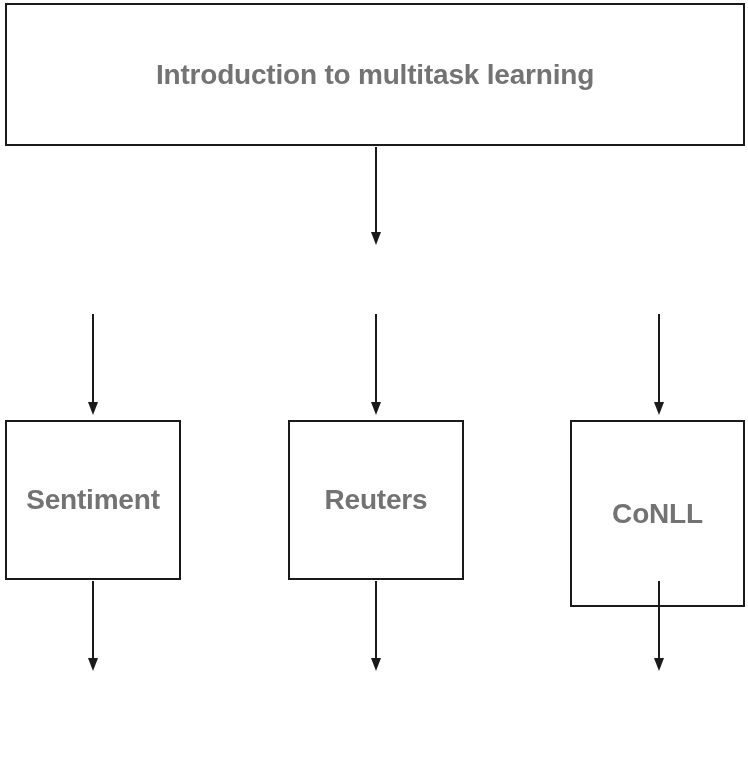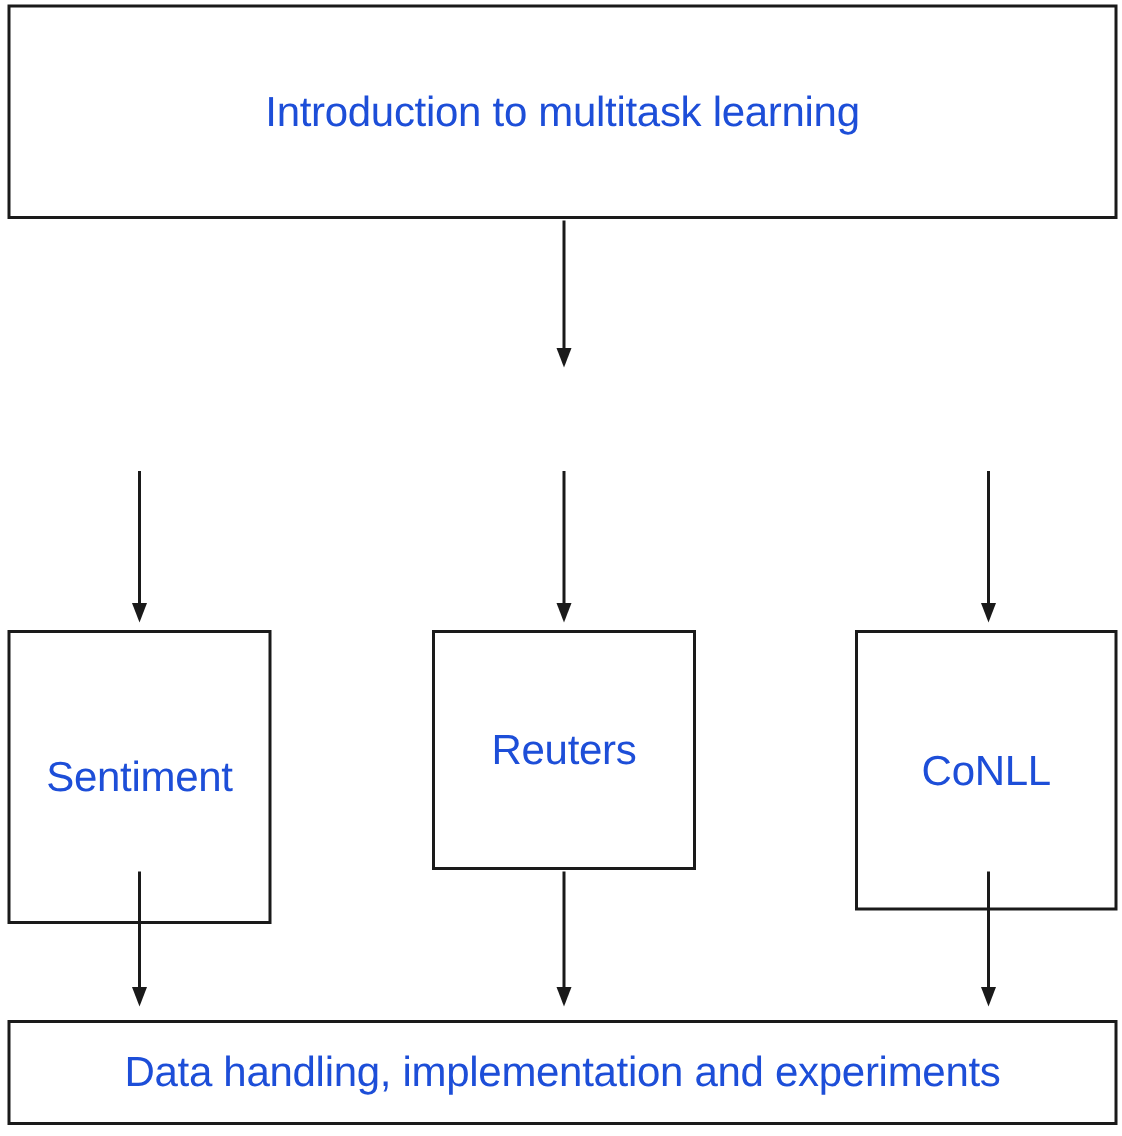--- a/index.html
+++ b/index.html
@@ -17,29 +17,30 @@
   }
   .node {
     position: absolute;
     box-sizing: border-box;
     border: 2px solid #1a1a1a;
     background: #ffffff;
     display: flex;
     align-items: center;
     justify-content: center;
     text-align: center;
-    color: #1d4ed8;
+    color: #737373;
     font-size: 28px;
     letter-spacing: -0.2px;
     line-height: 1.2;
+    font-weight: bold;
   }
   
   #node-intro        { left: 5px;   top: 3px;   width: 740px; height: 143px; }
   #node-data         { left: 5px;   top: 250px; width: 740px; height: 63px;  }
-  #node-sentiment    { left: 5px;   top: 420px; width: 176px; height: 196px; }
+  #node-sentiment    { left: 5px;   top: 420px; width: 176px; height: 160px; }
   #node-reuters      { left: 288px; top: 420px; width: 176px; height: 160px; }
   #node-conll        { left: 570px; top: 420px; width: 175px; height: 187px; }
   #node-experiments  { left: 5px;   top: 680px; width: 740px; height: 70px;  }
 
   
   .arrow {
     position: absolute;
     width: 12px;
   }
   .arrow .stem {
@@ -118,17 +119,14 @@
   </div>
   <div class="arrow" id="arrow-reuters-experiments">
     <div class="stem"></div>
     <div class="head"></div>
   </div>
   <div class="arrow" id="arrow-conll-experiments">
     <div class="stem"></div>
     <div class="head"></div>
   </div>
 
-  <div class="node" id="node-experiments">
-    <span>Data handling, implementation and experiments</span>
-  </div>
 
 </div>
 
 </body></html>

